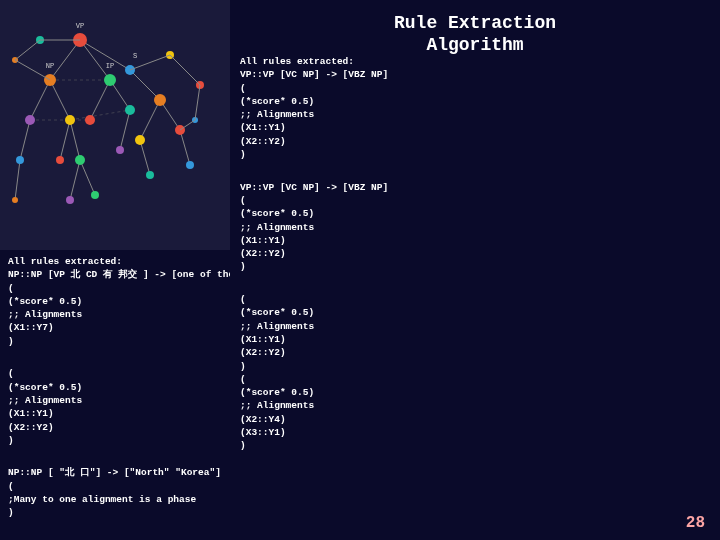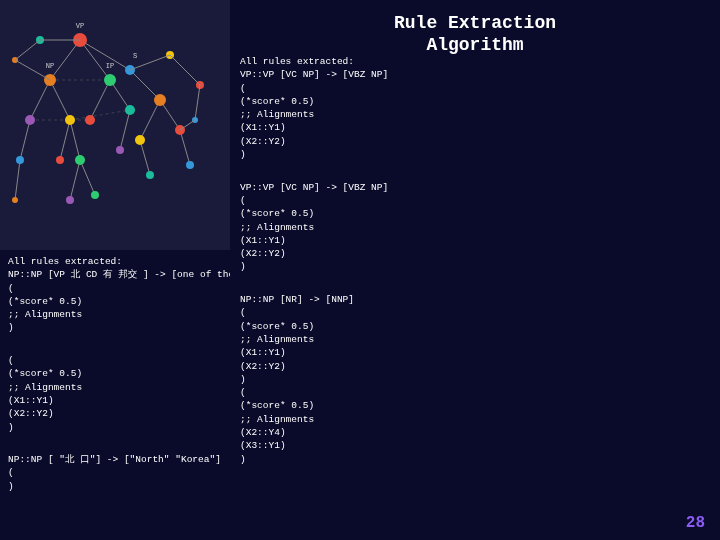--- a/index.html
+++ b/index.html
@@ -75,29 +75,30 @@
       overflow: hidden;
     }
 
     .rule-block {
       margin-bottom: 6px;
     }
 
     .rule-line {
       display: block;
       white-space: pre;
+      font-weight: bold;
     }
 
     #page-number {
       position: absolute;
       bottom: 8px;
       right: 15px;
       font-size: 16px;
       font-weight: bold;
-      color: #8b5cf6;
+      color: #fca5a5;
       margin-left: 40px;
     }
   </style>
 </head>
 <body>
 
 <div id="title-area">
   <div id="title-text">
     <span>Rule Extraction</span><br>
     <span>Algorithm</span>
@@ -175,35 +176,37 @@
   </svg>
 </div>
 
 <div id="left-panel">
   <div class="rule-block">
     <span class="rule-line">All rules extracted:</span>
     <span class="rule-line">NP::NP [VP 北 CD 有 邦交 ] -&gt; [one of the CD countries that VP]</span>
     <span class="rule-line">(</span>
     <span class="rule-line">(*score* 0.5)</span>
     <span class="rule-line">;; Alignments</span>
+    <span class="rule-line">(X1::Y7)</span>
     <span class="rule-line">)</span>
   </div>
   <div class="rule-block">
     <span class="rule-line">&nbsp;</span>
     <span class="rule-line">(</span>
     <span class="rule-line">(*score* 0.5)</span>
     <span class="rule-line">;; Alignments</span>
     <span class="rule-line">(X1::Y1)</span>
     <span class="rule-line">(X2::Y2)</span>
     <span class="rule-line">)</span>
   </div>
   <div class="rule-block">
     <span class="rule-line">&nbsp;</span>
     <span class="rule-line">NP::NP [ "北 口"] -&gt; ["North" "Korea"]</span>
     <span class="rule-line">(</span>
+    <span class="rule-line">;Many to one alignment is a phase</span>
     <span class="rule-line">)</span>
   </div>
 </div>
 
 <div id="right-panel">
   <div class="rule-block">
     <span class="rule-line">All rules extracted:</span>
     <span class="rule-line">VP::VP [VC NP] -&gt; [VBZ NP]</span>
     <span class="rule-line">(</span>
     <span class="rule-line">(*score* 0.5)</span>
@@ -217,21 +220,20 @@
     <span class="rule-line">VP::VP [VC NP] -&gt; [VBZ NP]</span>
     <span class="rule-line">(</span>
     <span class="rule-line">(*score* 0.5)</span>
     <span class="rule-line">;; Alignments</span>
     <span class="rule-line">(X1::Y1)</span>
     <span class="rule-line">(X2::Y2)</span>
     <span class="rule-line">)</span>
   </div>
   <div class="rule-block">
     <span class="rule-line">&nbsp;</span>
-    <span class="rule-line">NP::NP [NR] -&gt; [NNP]</span>
     <span class="rule-line">(</span>
     <span class="rule-line">(*score* 0.5)</span>
     <span class="rule-line">;; Alignments</span>
     <span class="rule-line">(X1::Y1)</span>
     <span class="rule-line">(X2::Y2)</span>
     <span class="rule-line">)</span>
     <span class="rule-line">(</span>
     <span class="rule-line">(*score* 0.5)</span>
     <span class="rule-line">;; Alignments</span>
     <span class="rule-line">(X2::Y4)</span>

